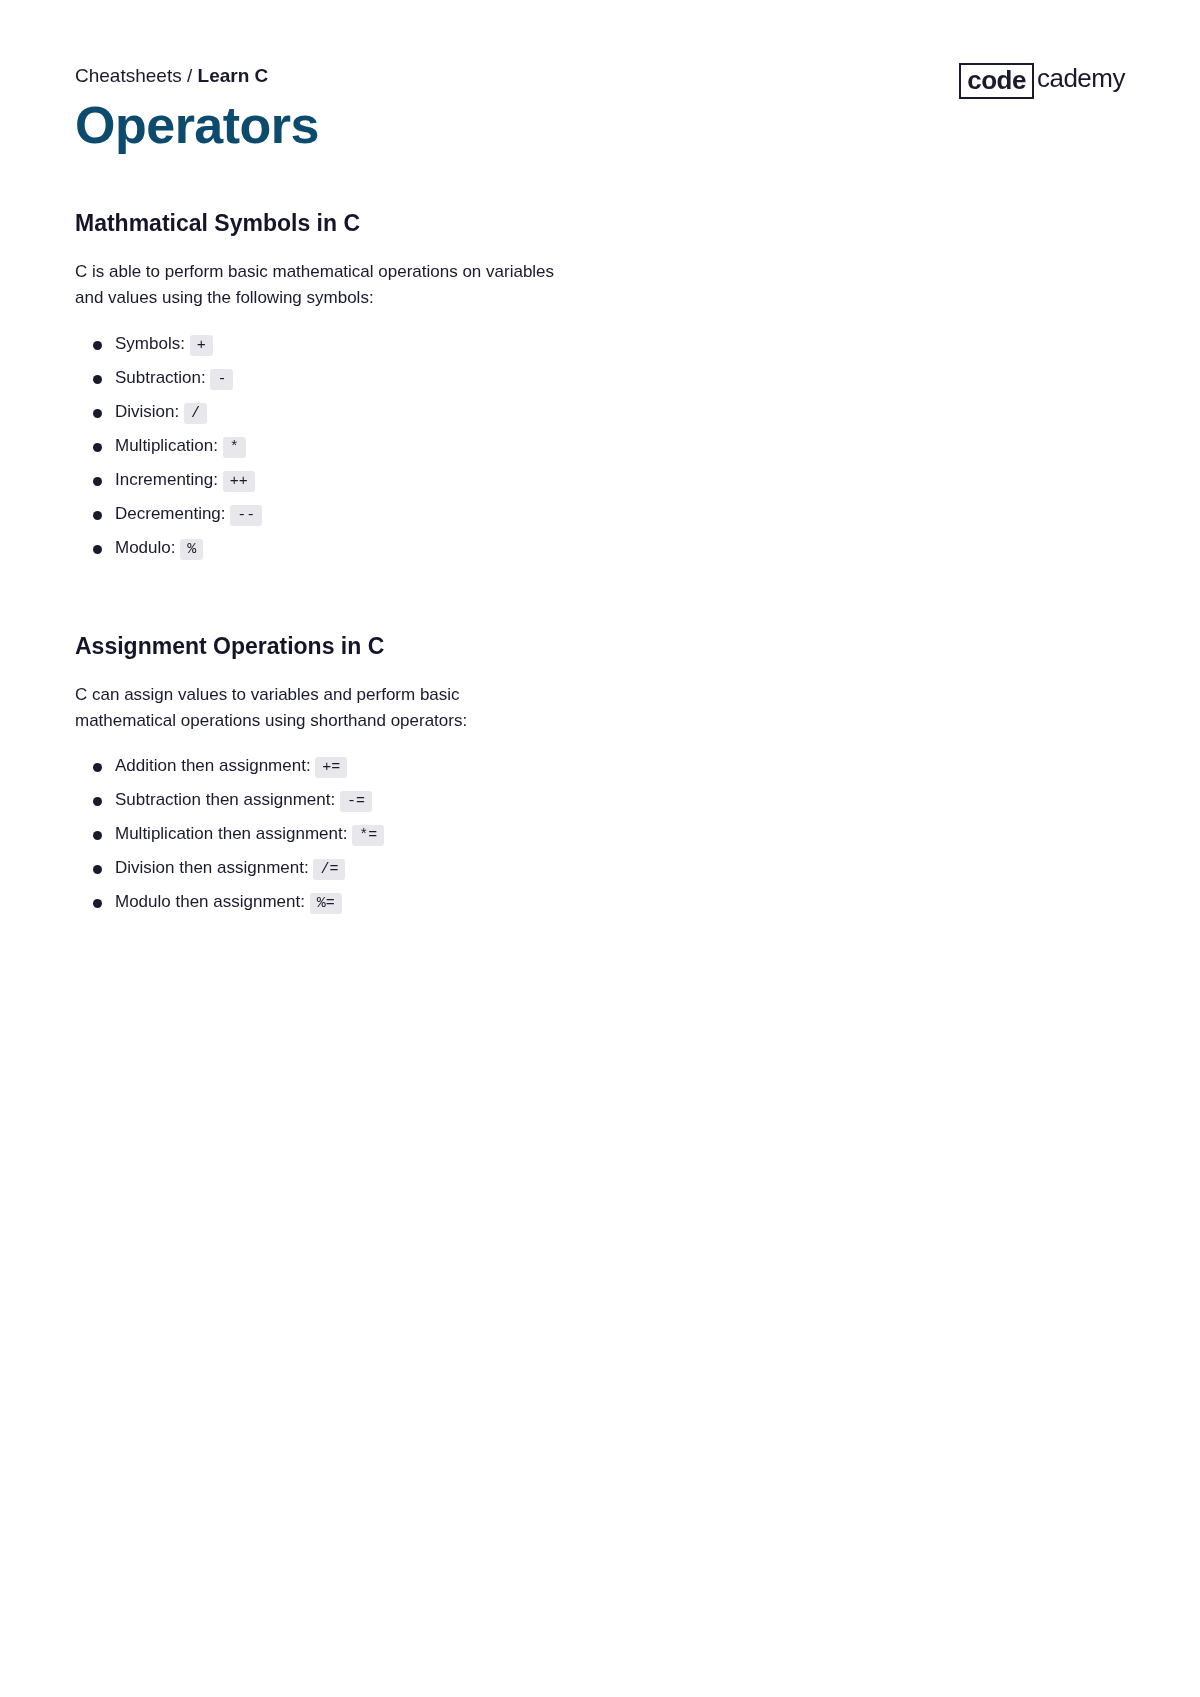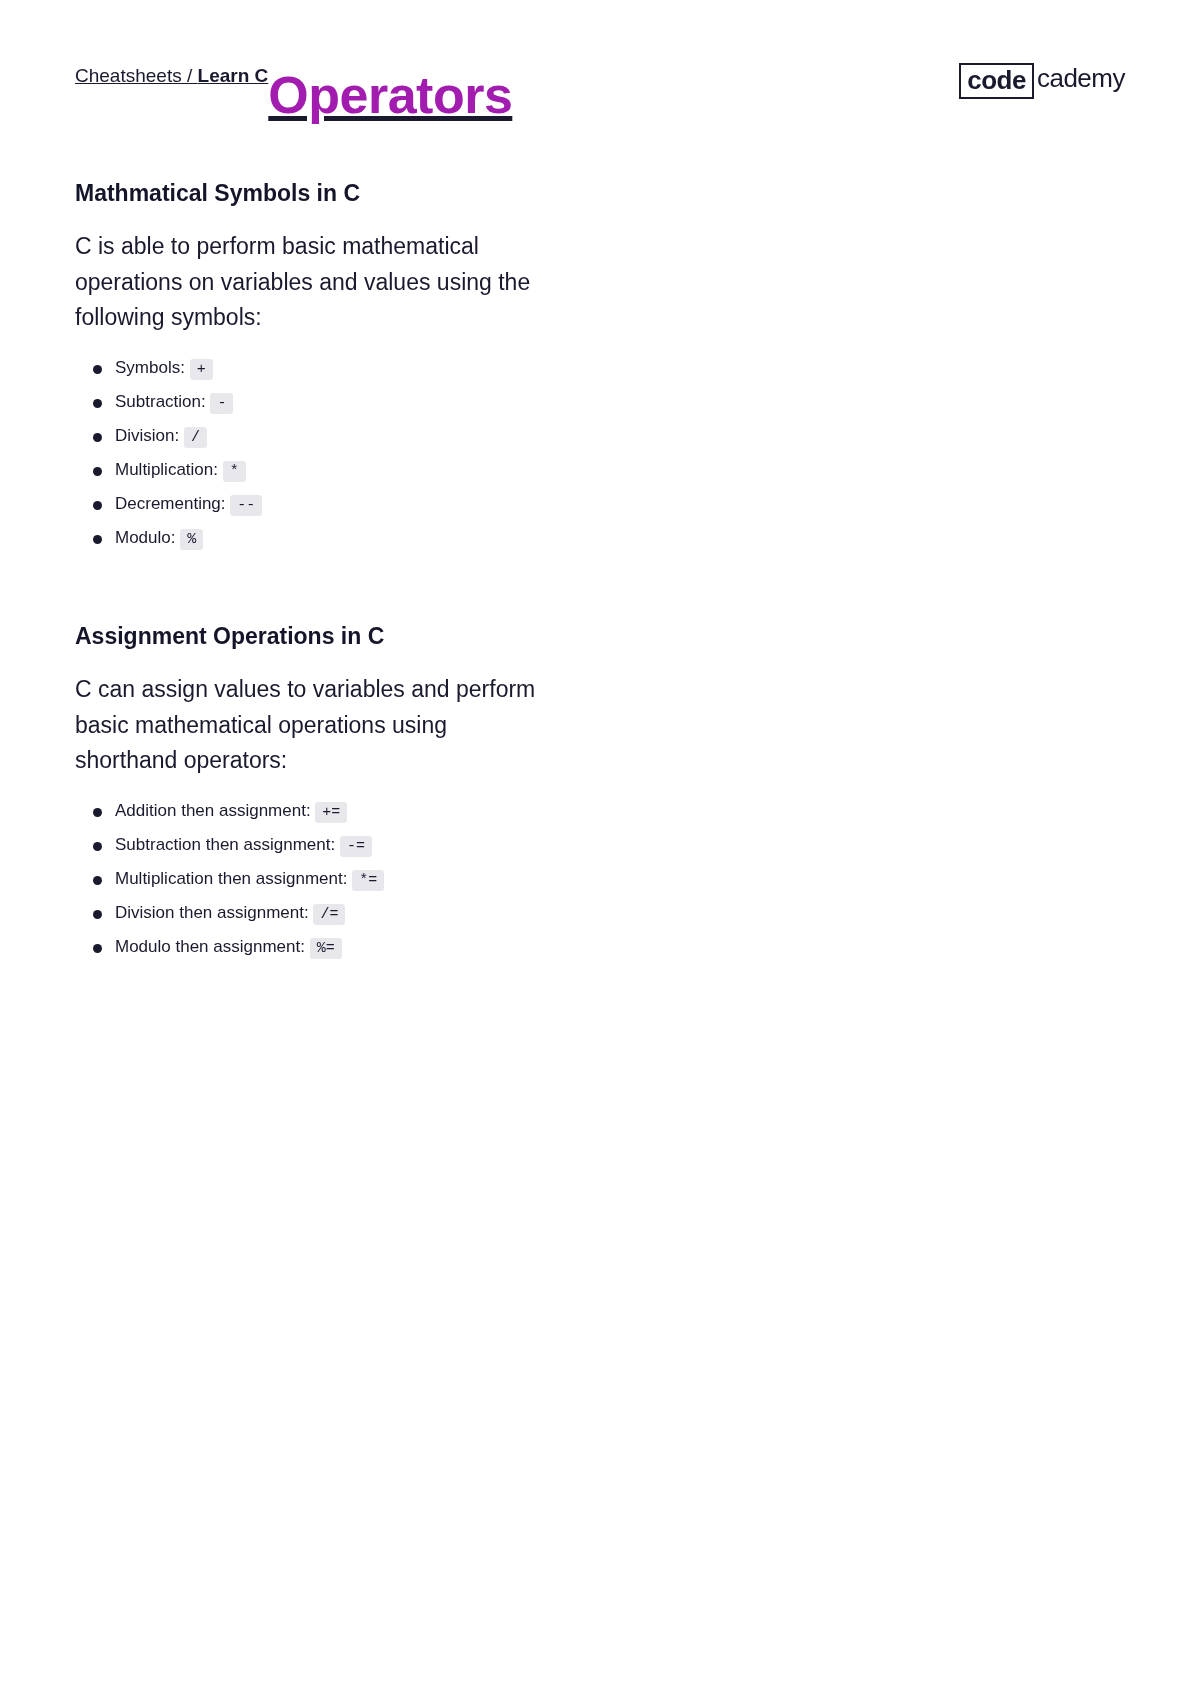--- a/index.html
+++ b/index.html
@@ -16,34 +16,34 @@
       padding: 65px 75px;
     }
     .header {
       display: flex;
       justify-content: space-between;
       align-items: flex-start;
       margin-bottom: 15px;
     }
     .breadcrumb-area {
       display: flex;
-      text-decoration: underline;
+      flex-direction: column;
     }
     .breadcrumb {
       font-size: 19px;
       color: #1a1a2e;
       margin-bottom: 8px;
     }
     .breadcrumb .bold {
       font-weight: 700;
     }
     .page-title {
       font-size: 52px;
       font-weight: 800;
-      color: #a21caf;
+      color: #0c4a6e;
       letter-spacing: -0.5px;
     }
     .logo {
       display: flex;
       align-items: flex-start;
       margin-top: -2px;
     }
     .logo-box {
       border: 2.5px solid #1a1a2e;
       padding: 2px 6px 4px 6px;
@@ -66,21 +66,21 @@
       margin-bottom: 75px;
     }
     .section-title {
       font-size: 23px;
       font-weight: 700;
       color: #15152a;
       margin-bottom: 22px;
       margin-top: 29px;
     }
     .section-desc {
-      font-size: 23px;
+      font-size: 17px;
       line-height: 1.55;
       color: #1a1a2e;
       margin-bottom: 22px;
       margin-top: 16px;
     }
     ul {
       list-style: none;
       padding-left: 18px;
     }
     li {
@@ -128,20 +128,21 @@
 <div class="content">
 
   <div class="section">
     <h2 class="section-title">Mathmatical Symbols in C</h2>
     <p class="section-desc">C is able to perform basic mathematical operations on variables and values using the following symbols:</p>
     <ul>
       <li><span>Symbols: </span><span class="code-inline">+</span></li>
       <li><span>Subtraction: </span><span class="code-inline">-</span></li>
       <li><span>Division: </span><span class="code-inline">/</span></li>
       <li><span>Multiplication: </span><span class="code-inline">*</span></li>
+      <li><span>Incrementing: </span><span class="code-inline">++</span></li>
       <li><span>Decrementing: </span><span class="code-inline">--</span></li>
       <li><span>Modulo: </span><span class="code-inline">%</span></li>
     </ul>
   </div>
 
   <div class="section">
     <h2 class="section-title">Assignment Operations in C</h2>
     <p class="section-desc">C can assign values to variables and perform basic mathematical operations using shorthand operators:</p>
     <ul>
       <li><span>Addition then assignment: </span><span class="code-inline">+=</span></li>

